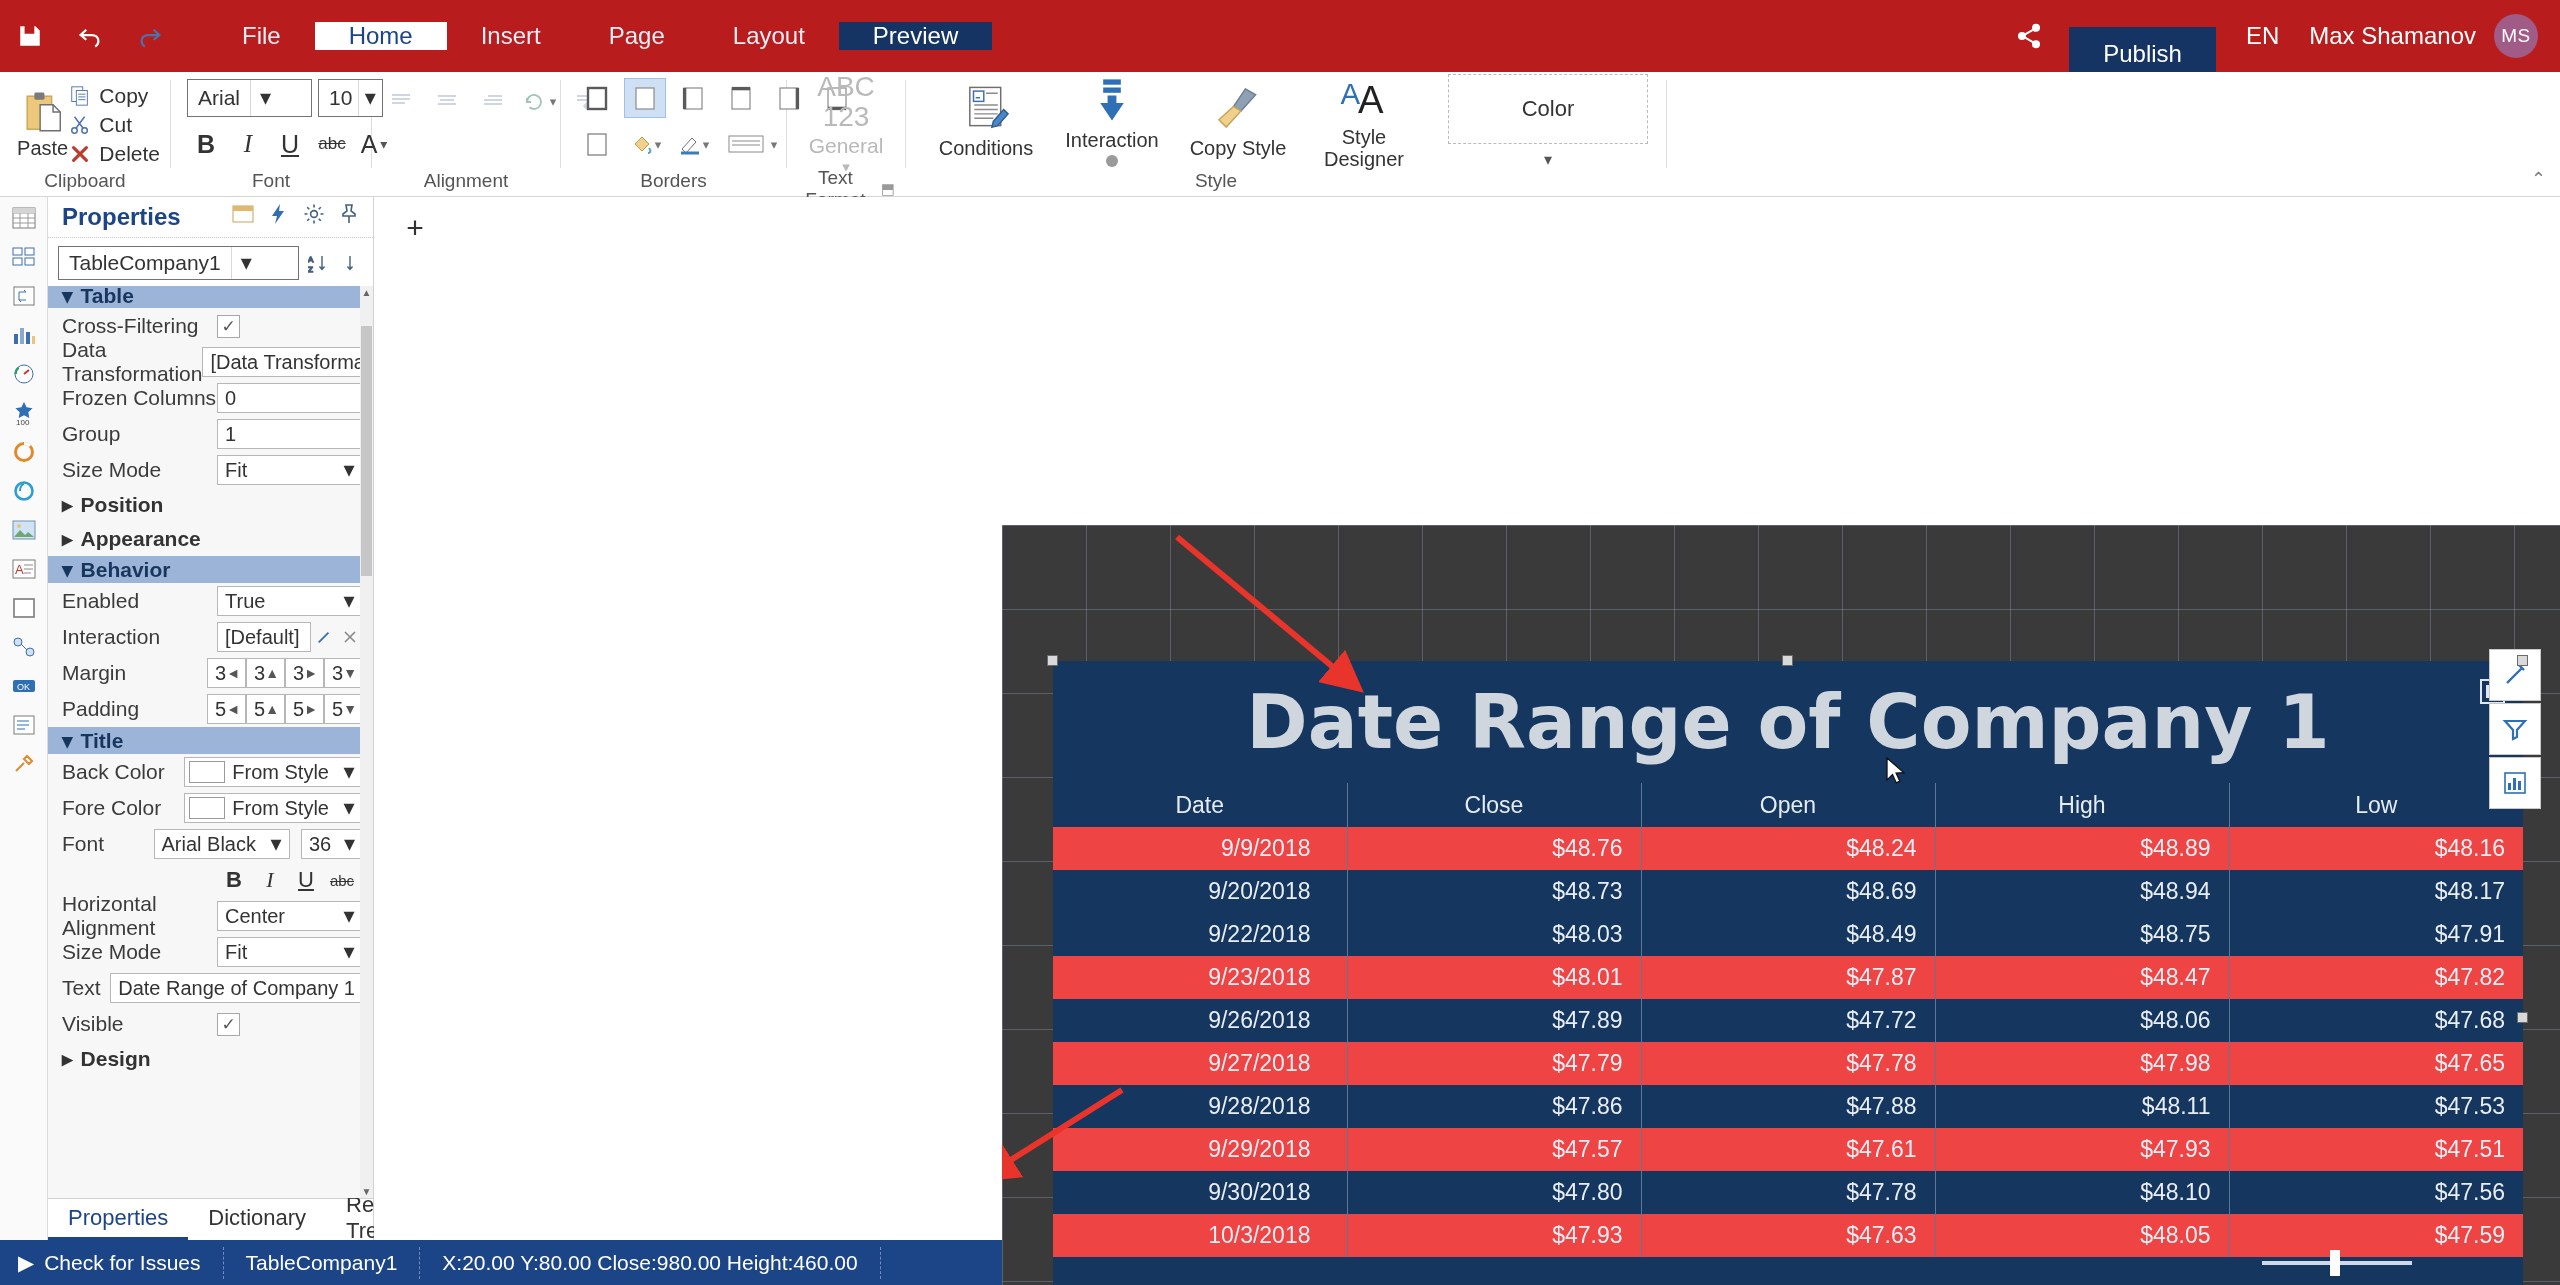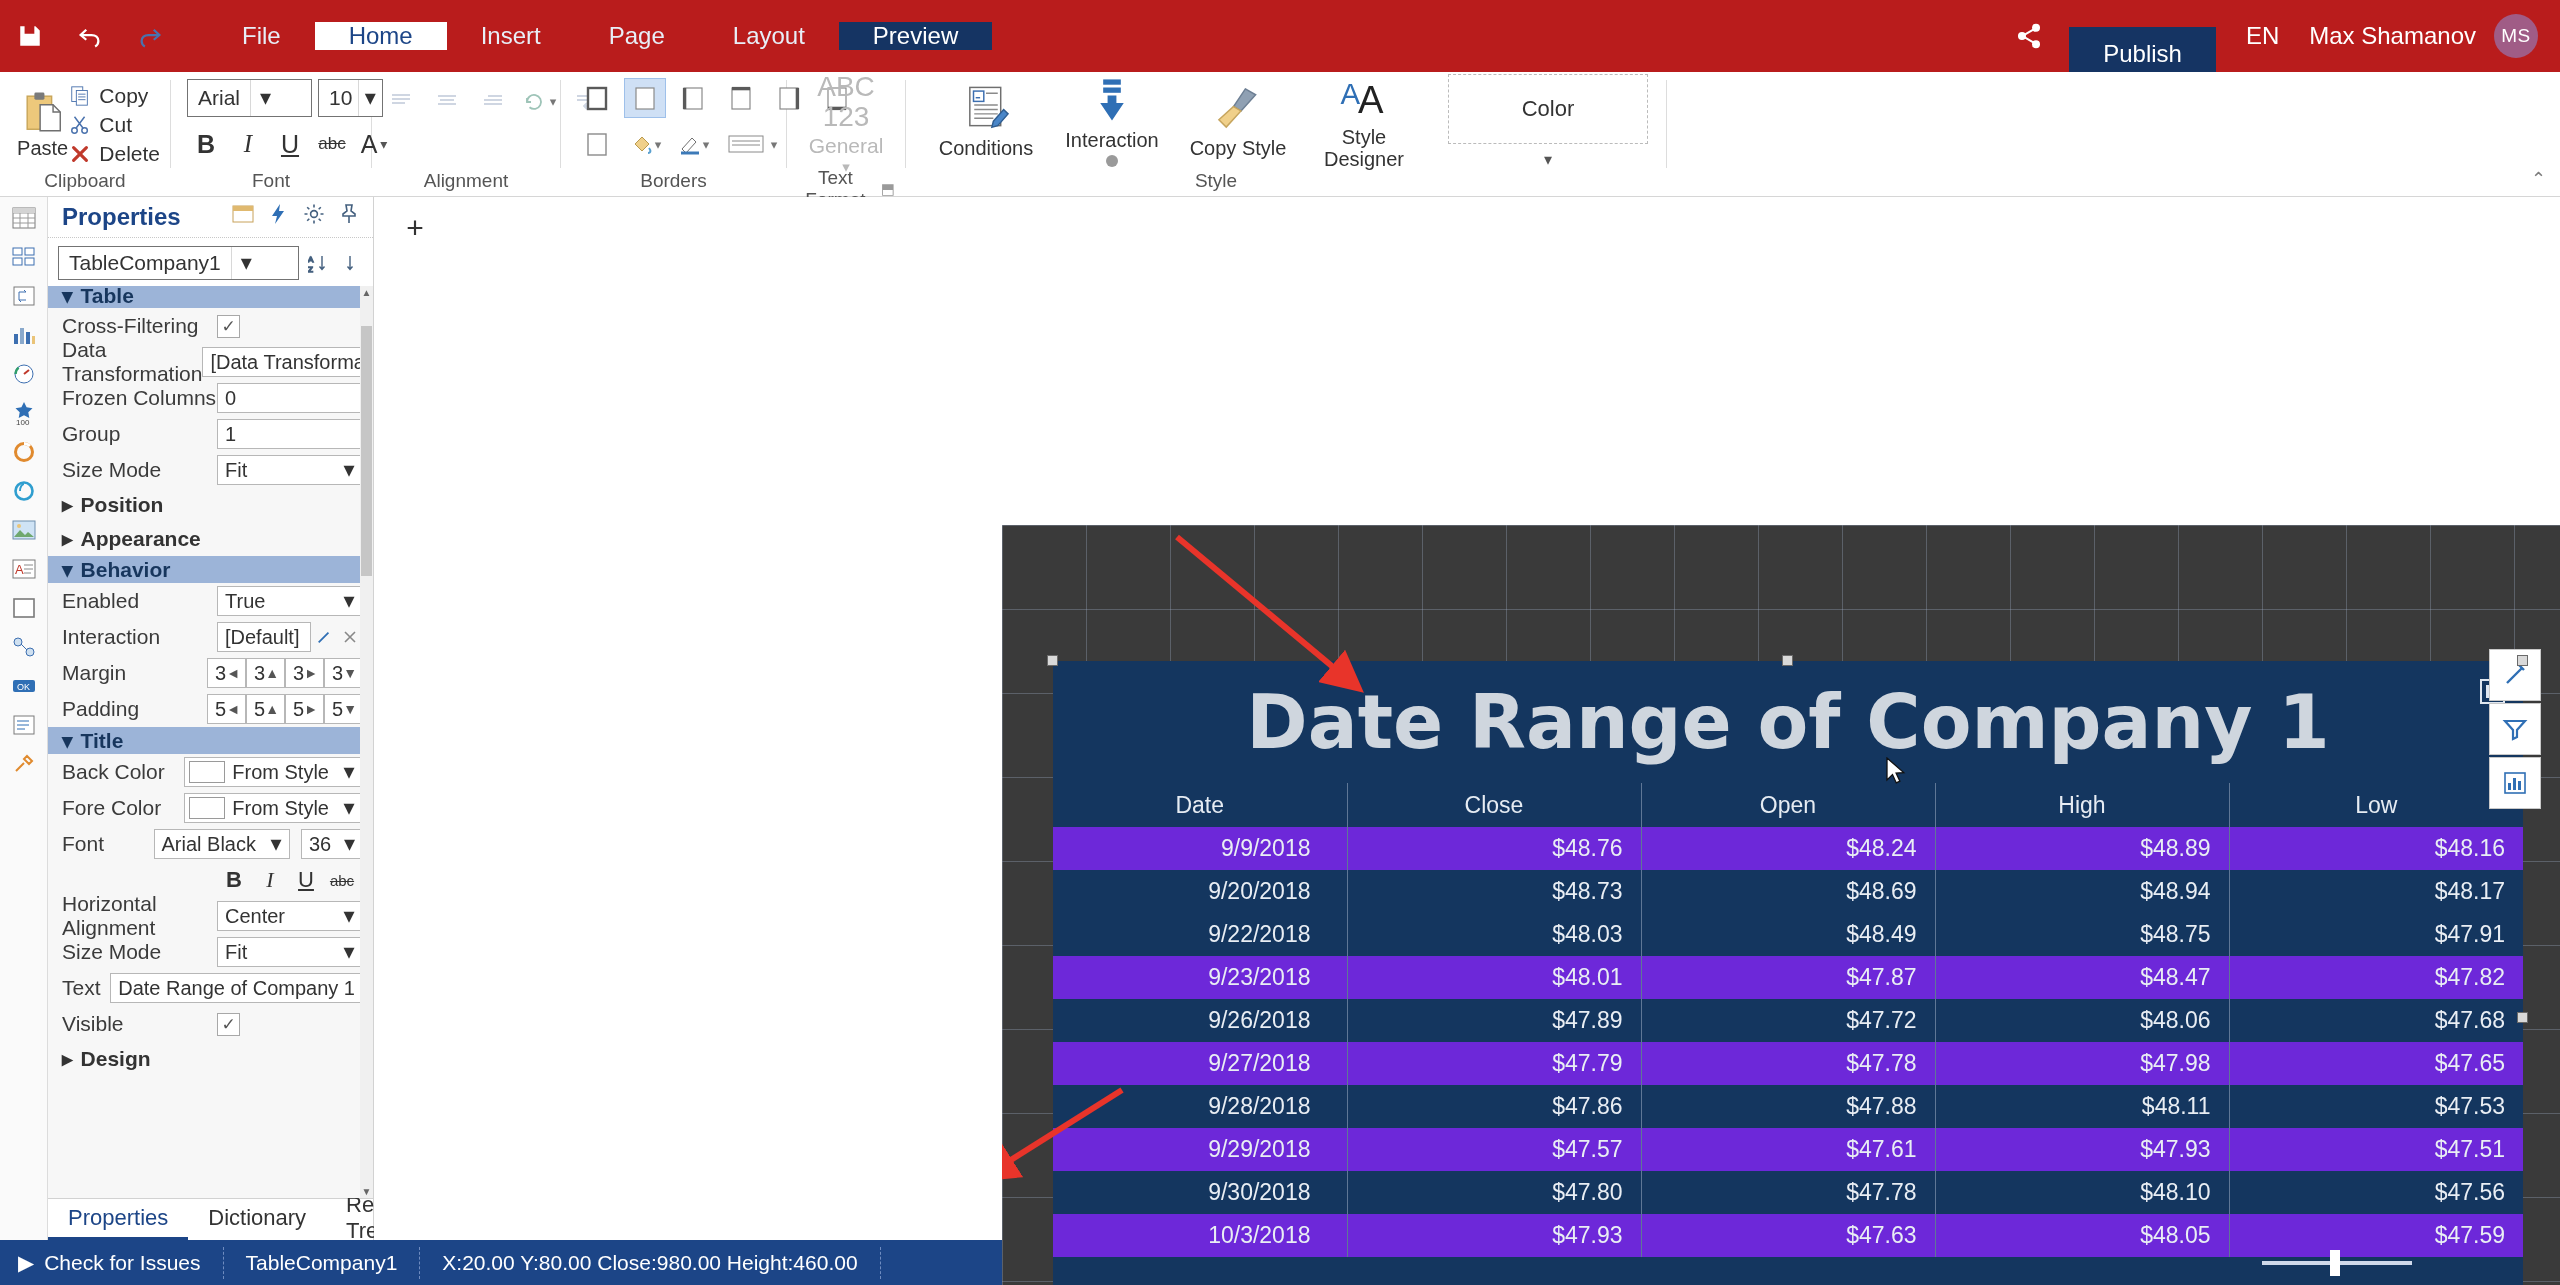--- a/index.html
+++ b/index.html
@@ -161,21 +161,21 @@
   .tbl{ width:100%; border-collapse:collapse; table-layout:fixed;}
   .tbl th{
     font-weight:normal; font-size:23px; color:#e6ecf3; height:44px;
     border-right:1px solid #5f7796; background:#14365f;
   }
   .tbl td{
     font-size:23px; height:43px; padding-right:18px; text-align:right;
     border-right:1px solid #5f7796; color:#e9eef4;
   }
   .tbl td.datec{ text-align:right; padding-right:36px;}
-  .tbl tr.alt td{ background:#6d28d9; }
+  .tbl tr.alt td{ background:#ef4444; }
   .tbl tr.norm td{ background:#14365f; }
   .tbl th:last-child, .tbl td:last-child{ border-right:none;}
 
   
   .handle{ position:absolute; width:11px; height:11px; background:#d9d9d9; border:1px solid #6a6a6a;}
   .sq-btn{
     position:absolute; width:25px;height:25px;border:2px solid #dfe6ef;background:transparent; cursor:pointer;
   }
   .sq-btn i{ position:absolute; inset:4px; background:#dfe6ef; display:block;}
   .floattools{

